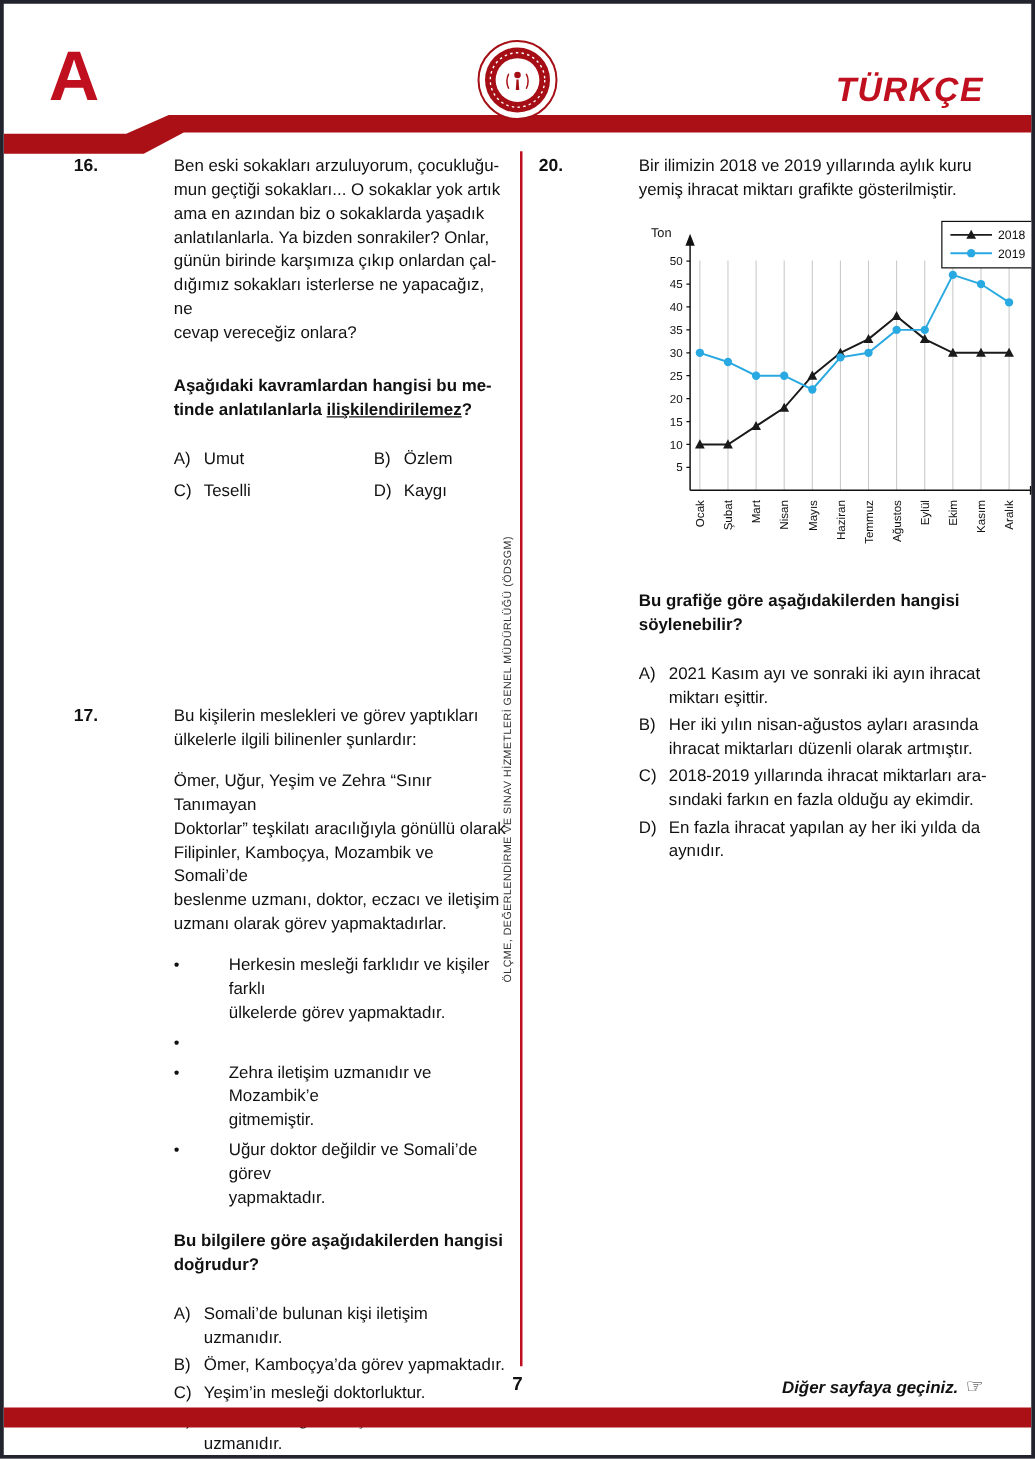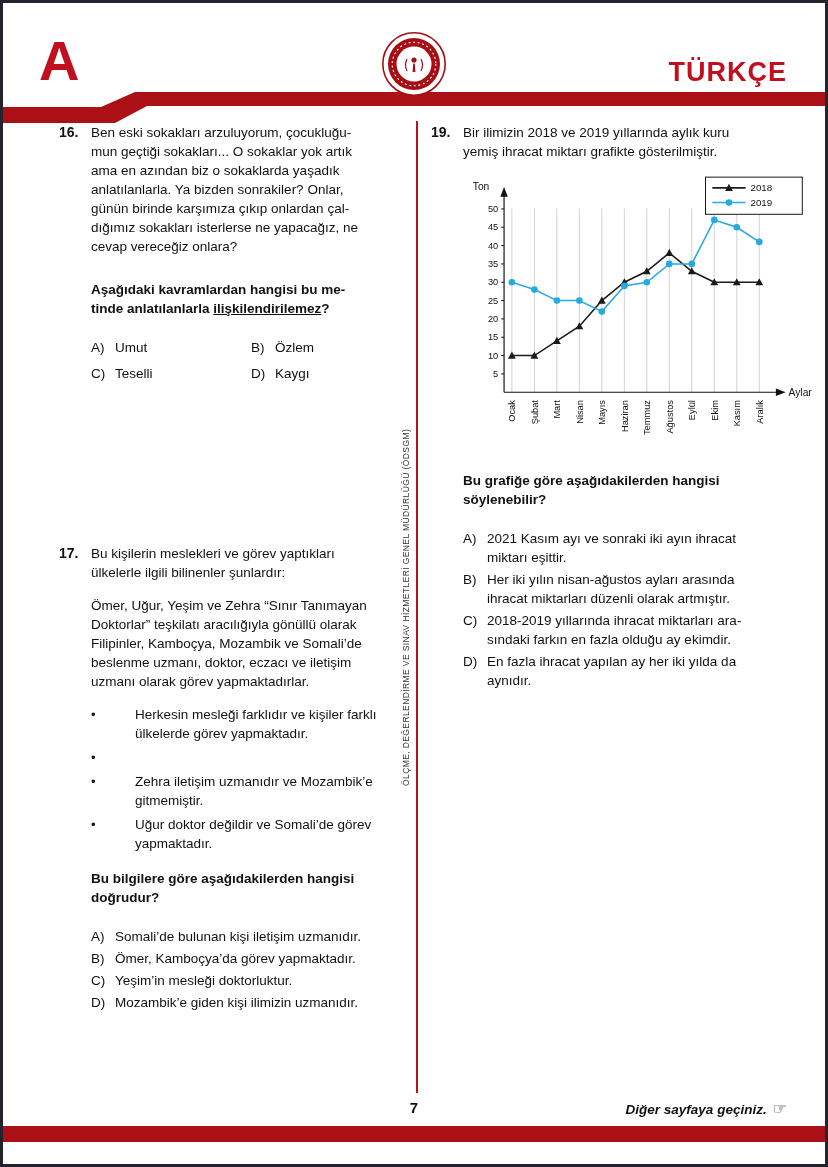--- a/index.html
+++ b/index.html
@@ -11,35 +11,35 @@
     color:#111;
   }
   
   .booklet-letter {
     position:absolute; left:36px; top:30px; font-size:56px; font-weight:bold;
     color:#c01020; line-height:1;
   }
   .ribbon-svg { position:absolute; left:0; top:0; width:828px; height:130px; }
   .subject-title {
     position:absolute; right:38px; top:54px; font-size:27px; font-weight:bold;
-    color:#c01020; letter-spacing:1px;
+    font-style:italic; color:#c01020; letter-spacing:1px;
   }
   .logo { position:absolute; left:50%; top:28px; transform:translateX(-50%); }
   
   .divider { position:absolute; left:413px; top:118px; width:2px; height:972px; background:#c01020; }
   .odsgm-vertical {
     position:absolute; left:395px; top:118px; width:15px; height:972px;
     writing-mode:vertical-rl; transform:rotate(180deg);
     display:flex; align-items:center; justify-content:center;
     font-size:8.5px; letter-spacing:0.4px; color:#333; white-space:nowrap;
   }
   
   .col-left  { position:absolute; left:56px;  top:120px; width:346px; }
   .col-right { position:absolute; left:428px; top:120px; width:364px; }
-  .q { display:flex; }
+  .q { display:flex;gap:48px; }
   .q-num { width:32px; min-width:32px; font-weight:bold; font-size:14px; line-height:19px; }
   .q-content { flex:1; font-size:13.5px; line-height:19px; }
   .q-content p { white-space:pre-line; margin-bottom:0; }
   .para { margin-bottom:14px !important; }
   .body-para { margin-bottom:24px !important; }
   .stem { font-weight:bold; margin-bottom:20px !important; }
   .stem .ul { text-decoration:underline; }
   .gap-q { margin-top:158px; }
   
   .opts-grid { display:grid; grid-template-columns:160px 1fr; row-gap:4px; margin-top:2px; }
@@ -174,21 +174,21 @@
               <span class="opt-label">D)</span>
               <span class="opt-text">Mozambik’e giden kişi ilimizin uzmanıdır.</span>
             </div>
         </div>
       </div>
     </div>
   </div>
 
   <div class="col-right">
     <div class="q">
-      <div class="q-num">19.</div>
+      <div class="q-num">20.</div>
       <div class="q-content">
         <p class="para">Bir ilimizin 2018 ve 2019 yıllarında aylık kuru
 yemiş ihracat miktarı grafikte gösterilmiştir.</p>
         <div class="chart-box">
           <svg id="chart-svg" viewBox="0 0 360 286" width="352" height="280">
               <line x1="50" y1="222" x2="50" y2="34" stroke="#bcbcbc" stroke-width="0.7"></line>
               <line x1="73" y1="222" x2="73" y2="34" stroke="#bcbcbc" stroke-width="0.7"></line>
               <line x1="96" y1="222" x2="96" y2="34" stroke="#bcbcbc" stroke-width="0.7"></line>
               <line x1="119" y1="222" x2="119" y2="34" stroke="#bcbcbc" stroke-width="0.7"></line>
               <line x1="142" y1="222" x2="142" y2="34" stroke="#bcbcbc" stroke-width="0.7"></line>

